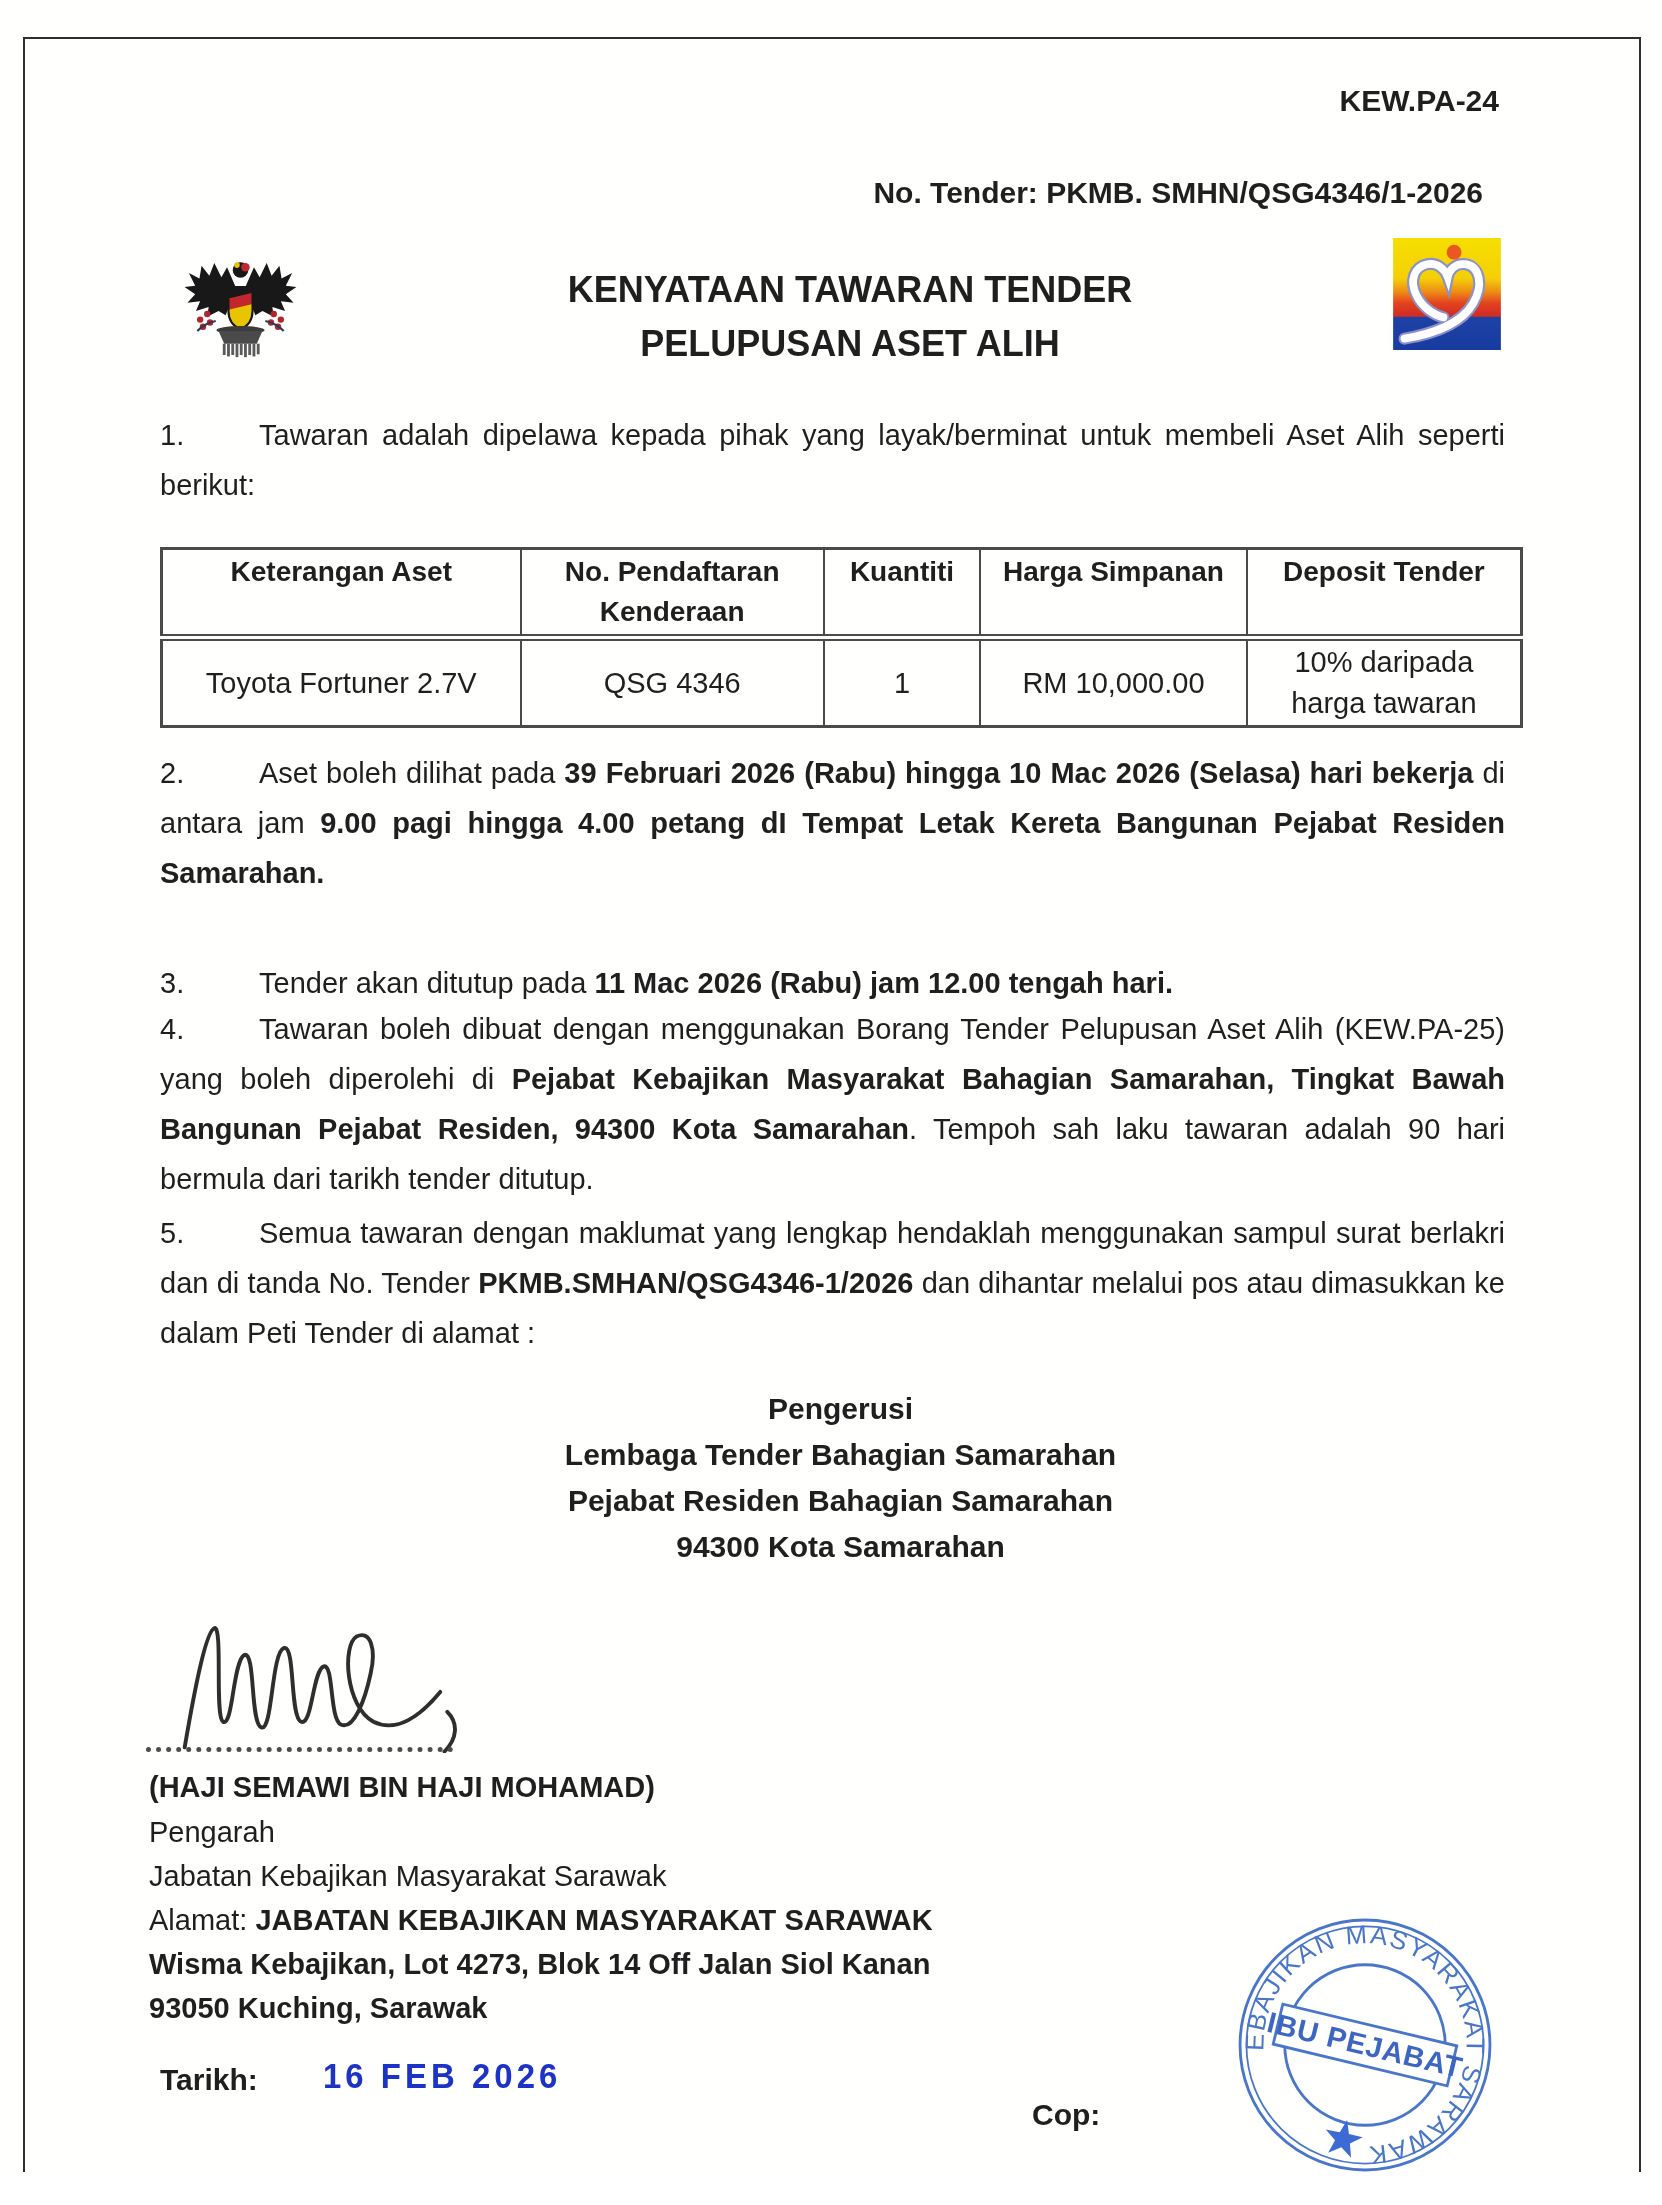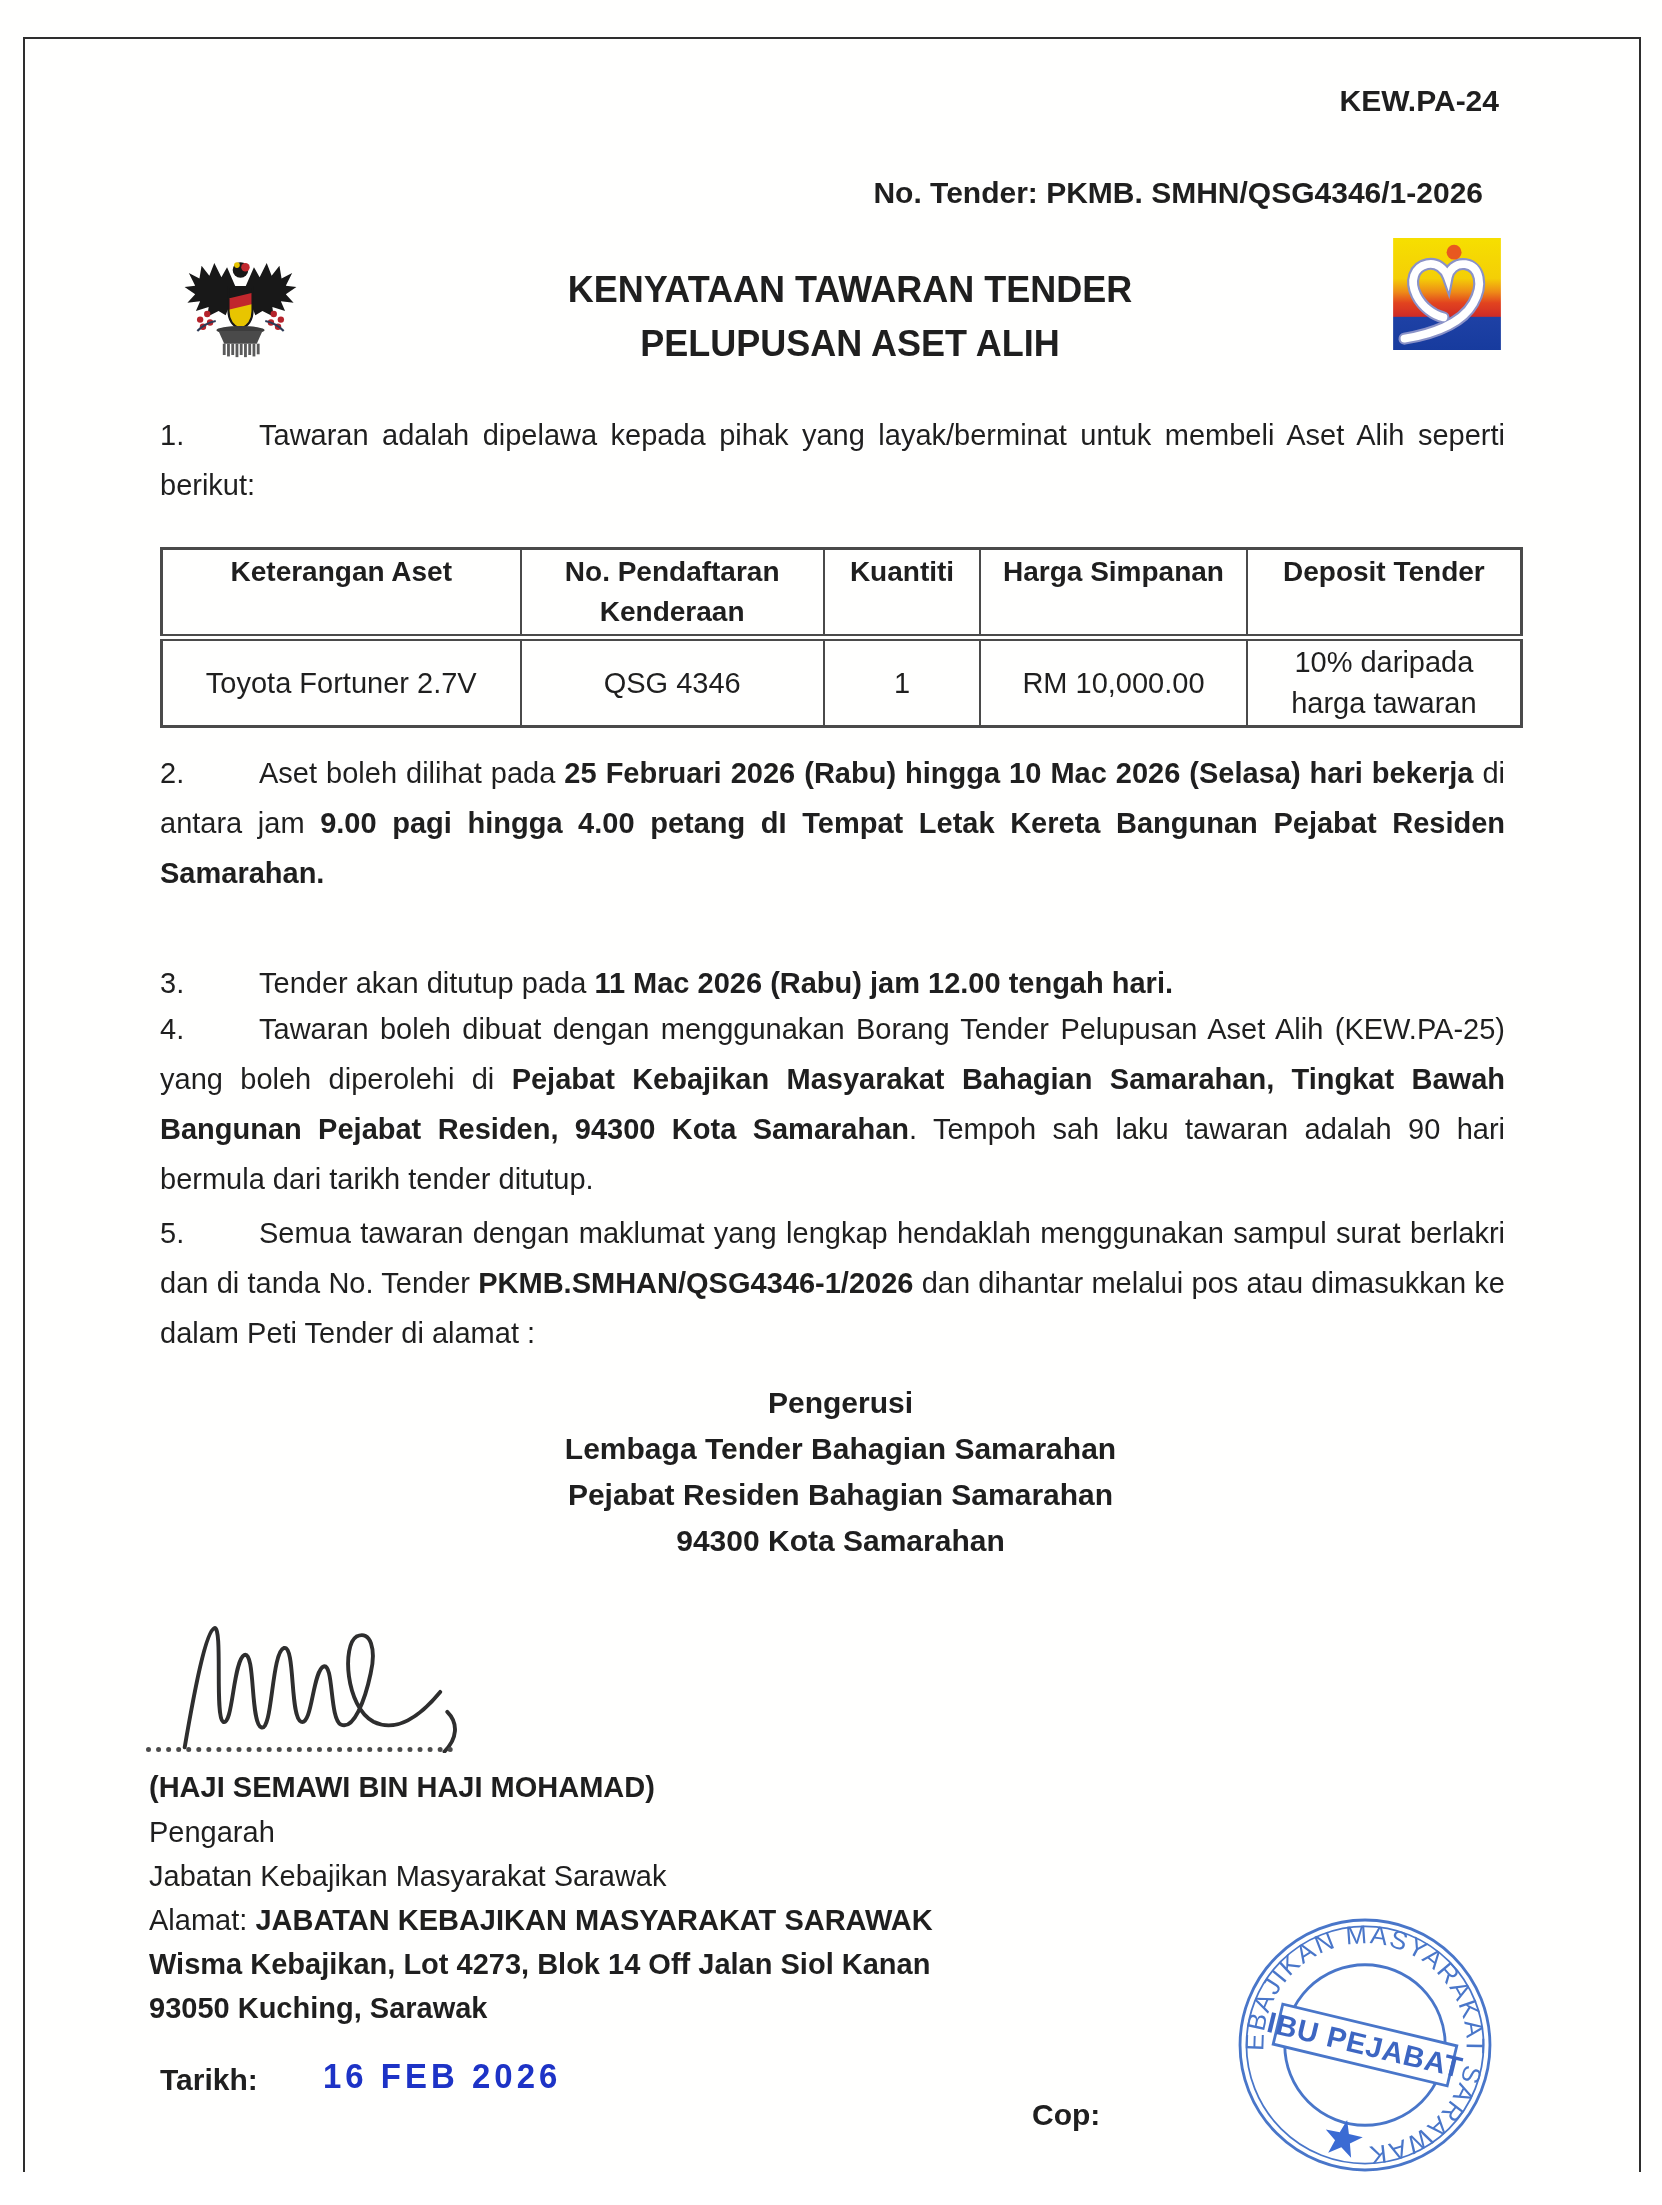--- a/index.html
+++ b/index.html
@@ -13,21 +13,21 @@
   .tender-no{left:816px;top:176px;width:667px;text-align:right;font-size:30px;font-weight:bold;}
   .title{left:305px;top:263px;width:1090px;text-align:center;font-size:36px;font-weight:bold;line-height:54px;}
   .para{left:160px;width:1345px;font-size:29px;line-height:50px;text-align:justify;}
   .para .num{display:inline-block;width:99px;}
   .doc-table{position:absolute;left:160px;top:547px;width:1363px;border-collapse:collapse;}
   .doc-table th,.doc-table td{border:2.1px solid #4a4a4a;text-align:center;padding:0 7px;}
   .doc-table th{font-size:28px;line-height:40px;height:82px;vertical-align:top;padding-top:2px;
                 border-bottom:7.8px double #4a4a4a;}
   .doc-table td{font-size:29px;line-height:41px;height:84px;vertical-align:middle;}
   .doc-table{border:3.5px solid #4a4a4a;}
-  .addr{left:177px;width:1327px;text-align:center;font-size:30px;font-weight:bold;line-height:46px;}
+  .addr{left:177px;width:1327px;text-align:center;font-size:30px;font-weight:bold;line-height:46px;margin-top:6px;}
   .sig-line{left:146px;top:1747px;width:307px;height:0;border-top:5px dotted #4c4c4c;}
   .sg{left:149px;font-size:29px;line-height:34px;white-space:nowrap;}
   .date-label{left:160px;top:2063px;font-size:30px;font-weight:bold;}
   .date-stamp{left:323px;top:2056px;font-size:35px;font-weight:bold;color:#1d33c6;
               letter-spacing:4.3px;transform:scaleX(0.94);transform-origin:left;filter:blur(0.4px);white-space:nowrap;}
   .cop-label{left:1032px;top:2098px;font-size:30px;font-weight:bold;}
   .stamp-svg{left:1223px;top:1903px;filter:blur(0.4px);opacity:0.92;}
   svg{display:block;}
 </style>
 </head>
@@ -134,21 +134,21 @@
         <td>Toyota Fortuner 2.7V</td>
         <td>QSG 4346</td>
         <td>1</td>
         <td>RM 10,000.00</td>
         <td>10% daripada harga tawaran</td>
       </tr>
     </tbody>
   </table>
 
   <div class="abs para" style="top:748px">
-    <span class="num">2.</span><span>Aset boleh dilihat  pada </span><span class="b">25 Februari 2026 (Rabu) hingga 10 Mac 2026 (Selasa) hari bekerja</span><span> di antara jam </span><span class="b">9.00 pagi hingga 4.00 petang dI Tempat Letak Kereta Bangunan Pejabat Residen Samarahan.</span>
+    <span class="num">2.</span><span>Aset boleh dilihat  pada </span><span class="b">39 Februari 2026 (Rabu) hingga 10 Mac 2026 (Selasa) hari bekerja</span><span> di antara jam </span><span class="b">9.00 pagi hingga 4.00 petang dI Tempat Letak Kereta Bangunan Pejabat Residen Samarahan.</span>
   </div>
 
   <div class="abs para" style="top:958px">
     <span class="num">3.</span><span>Tender akan ditutup pada </span><span class="b">11 Mac 2026 (Rabu) jam 12.00 tengah hari.</span>
   </div>
 
   <div class="abs para" style="top:1004px">
     <span class="num">4.</span><span>Tawaran boleh dibuat dengan menggunakan Borang Tender Pelupusan Aset Alih (KEW.PA-25) yang boleh diperolehi di </span><span class="b">Pejabat Kebajikan Masyarakat Bahagian Samarahan, Tingkat Bawah Bangunan Pejabat Residen, 94300 Kota Samarahan</span><span>. Tempoh sah laku tawaran adalah 90 hari bermula dari tarikh tender ditutup.</span>
   </div>
 

